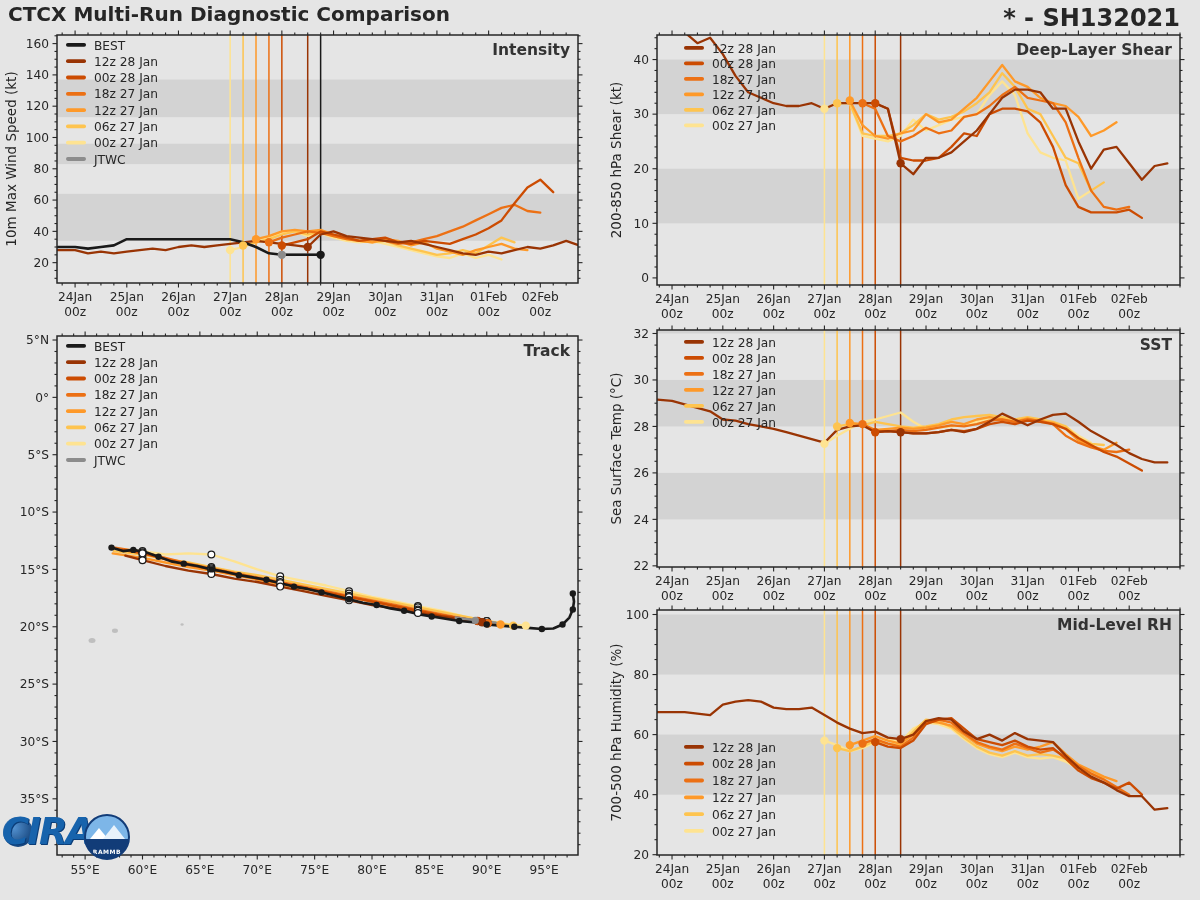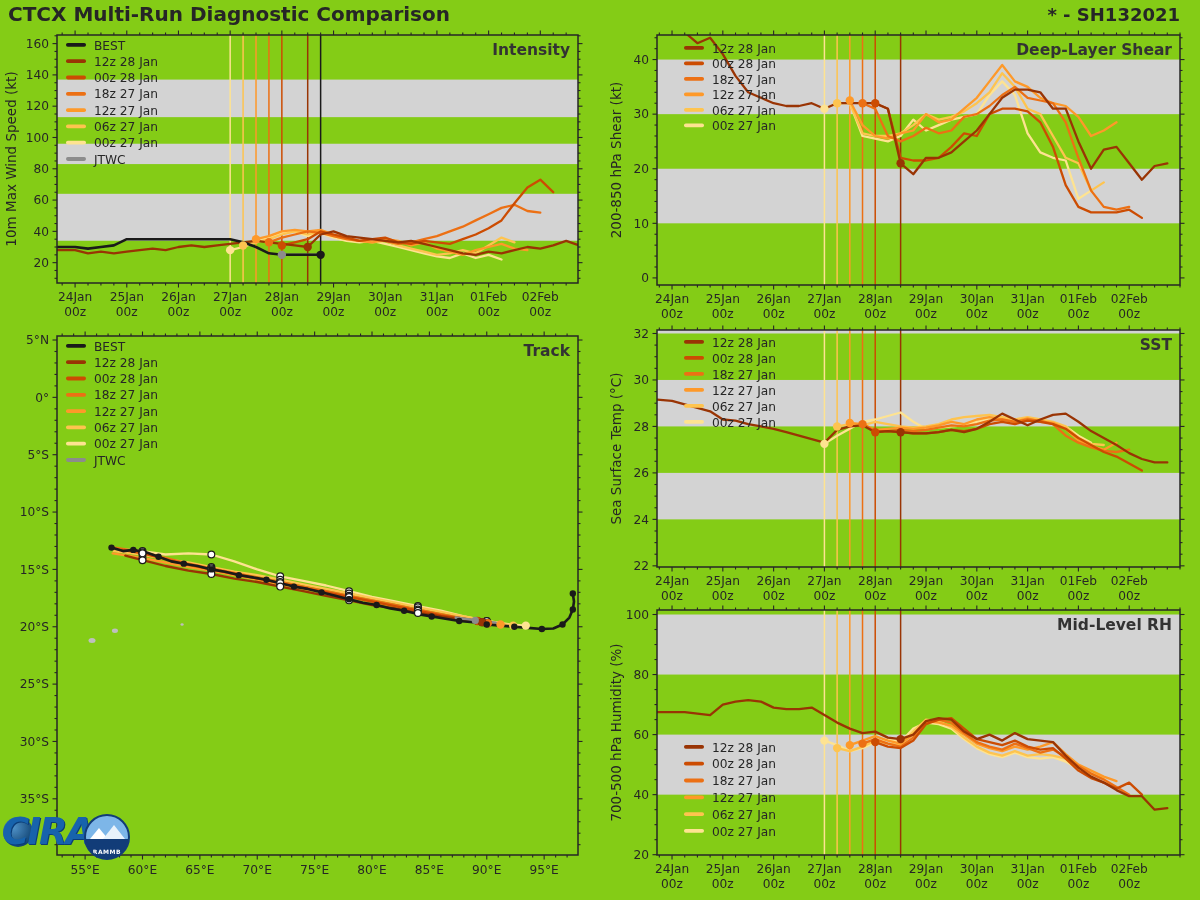--- a/index.html
+++ b/index.html
@@ -1,19 +1,19 @@
 <!DOCTYPE html>
 <html><head>
 <meta charset="utf-8">
 <style>
   html,body{margin:0;padding:0;background:#ffffff;}
-  #page{position:relative;width:1200px;height:900px;background:#84cc16;overflow:hidden;
+  #page{position:relative;width:1200px;height:900px;background:#e5e5e5;overflow:hidden;
         font-family:"DejaVu Sans","Liberation Sans",sans-serif;color:#262626;}
   #main-title{position:absolute;left:8px;top:2px;font-size:20px;font-weight:bold;color:#262626;}
-  #storm-id{position:absolute;right:20px;top:4px;font-size:18px;font-weight:bold;color:#262626;}
+  #storm-id{position:absolute;right:20px;top:4px;font-size:24px;font-weight:bold;color:#262626;}
   #figure-svg{position:absolute;left:0;top:0;}
   #cira-logo{position:absolute;left:2px;top:808px;width:150px;height:54px;}
   #cira-text{position:absolute;left:0px;top:2px;font-size:37px;font-weight:bold;font-style:italic;
              color:#1763ac;letter-spacing:-2px;text-shadow:1px 1px 0 #0b3d78;}
   #cira-globe{position:absolute;left:1px;top:9px;width:30px;height:30px;border-radius:50%;
               background:radial-gradient(circle at 35% 35%, #4d8fd1 0%, #0b3d78 75%);opacity:0.95;}
   #rammb-badge{position:absolute;left:82px;top:6px;width:42px;height:42px;border-radius:50%;
                background:linear-gradient(#7db6e8 0 55%,#123c78 55% 100%);border:2px solid #123c78;
                overflow:hidden;}
   .mountain{position:absolute;width:0;height:0;border-style:solid;}

